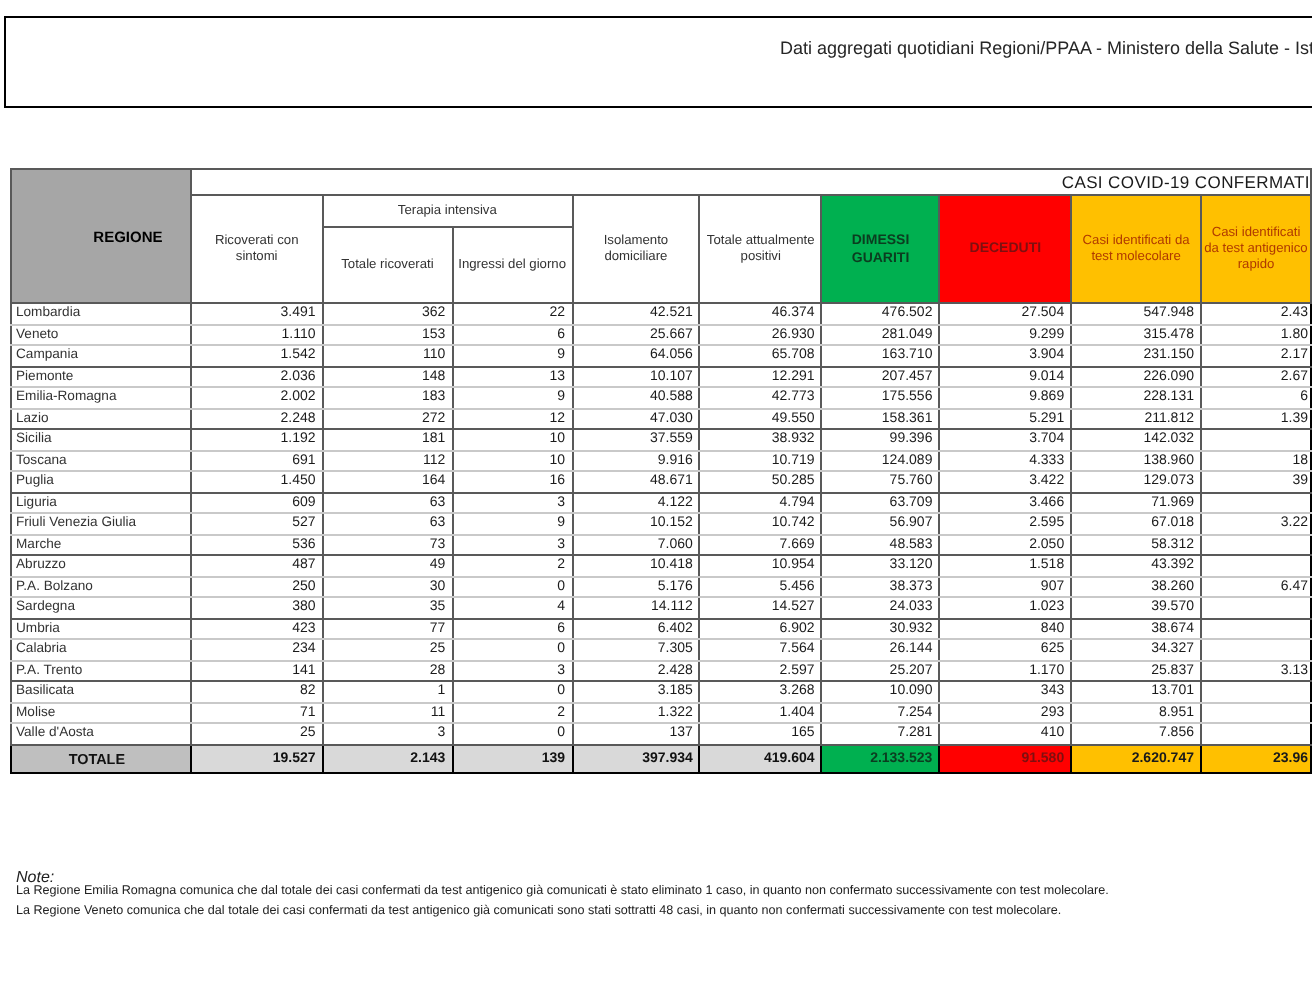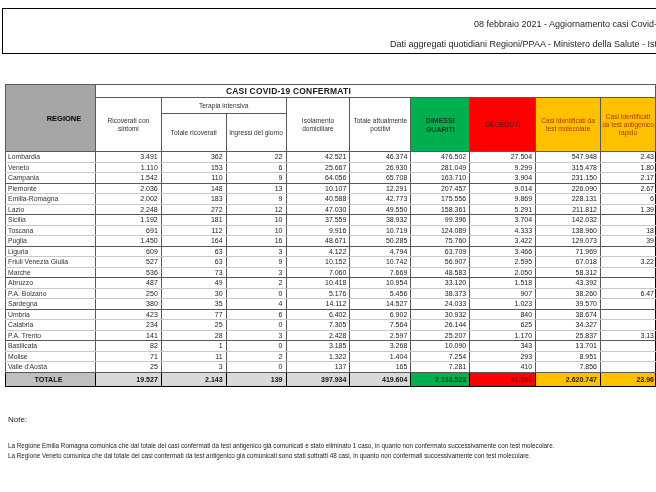--- a/index.html
+++ b/index.html
@@ -16,22 +16,22 @@
   .header-line{font-size:9px;line-height:20px;color:#262626;white-space:nowrap;}
   
   table.covid{
     position:absolute;top:84px;left:5px;
     border-collapse:collapse;table-layout:fixed;
     border:1px solid #000;
   }
   th,td{box-sizing:border-box;overflow:hidden;white-space:nowrap;padding:0;}
   th{border:1px solid #595959;font-weight:normal;padding-left:27px;}
   .banner-cell{
-    background:#fff;font-weight:bold;font-size:8.5px;height:13px;
-    text-align:left;padding-left:130px;letter-spacing:.2px;
+    background:#fff;font-weight:normal;font-size:8.5px;height:13px;
+    text-align:right;padding-left:130px;letter-spacing:.2px;
   }
   .regione-head{
     background:#a6a6a6;font-weight:bold;font-size:7.5px;text-align:center;color:#000;
   }
   .subhead{
     background:#ffffff;font-size:6.6px;color:#333;text-align:center;
     white-space:normal;line-height:8px;padding:1px;
   }
   .ti-head{height:16px;}
   .subhead2{height:38px;}
@@ -52,28 +52,27 @@
     border:1px solid #000;border-top:1.5px solid #000;
     height:14px;font-size:7px;font-weight:bold;text-align:right;
     padding-right:3px;background:#d9d9d9;color:#111;
   }
   .total-row td:first-child{background:#bfbfbf;text-align:center;padding-right:4px;font-size:7.2px;}
   .total-row td.t-green{background:#00B050;color:#0b3d20;}
   .total-row td.t-red{background:#FF0000;color:#7f0f0f;}
   .total-row td.t-amber{background:#FFC000;color:#1a1a1a;}
   .total-row td:last-child{border-right:none;padding-right:1px;}
   
-  .notes-title{position:absolute;top:415px;left:8px;font-size:8px;color:#222;}
+  .notes-title{position:absolute;top:434px;left:8px;font-size:8px;color:#222;font-style:italic;}
   .notes-body{position:absolute;top:441px;left:8px;font-size:6.3px;line-height:9.5px;color:#222;white-space:nowrap;}
 </style>
 </head>
 <body>
 
 <div class="header-box">
-  <div class="header-line">08 febbraio 2021 - Aggiornamento casi Covid-</div>
   <div class="header-line">Dati aggregati quotidiani Regioni/PPAA - Ministero della Salute - Ist</div>
 </div>
 
 <table class="covid">
   <colgroup>
     <col style="width:90px">
       <col style="width:66px">
       <col style="width:65px">
       <col style="width:60px">
     <col style="width:64px">

